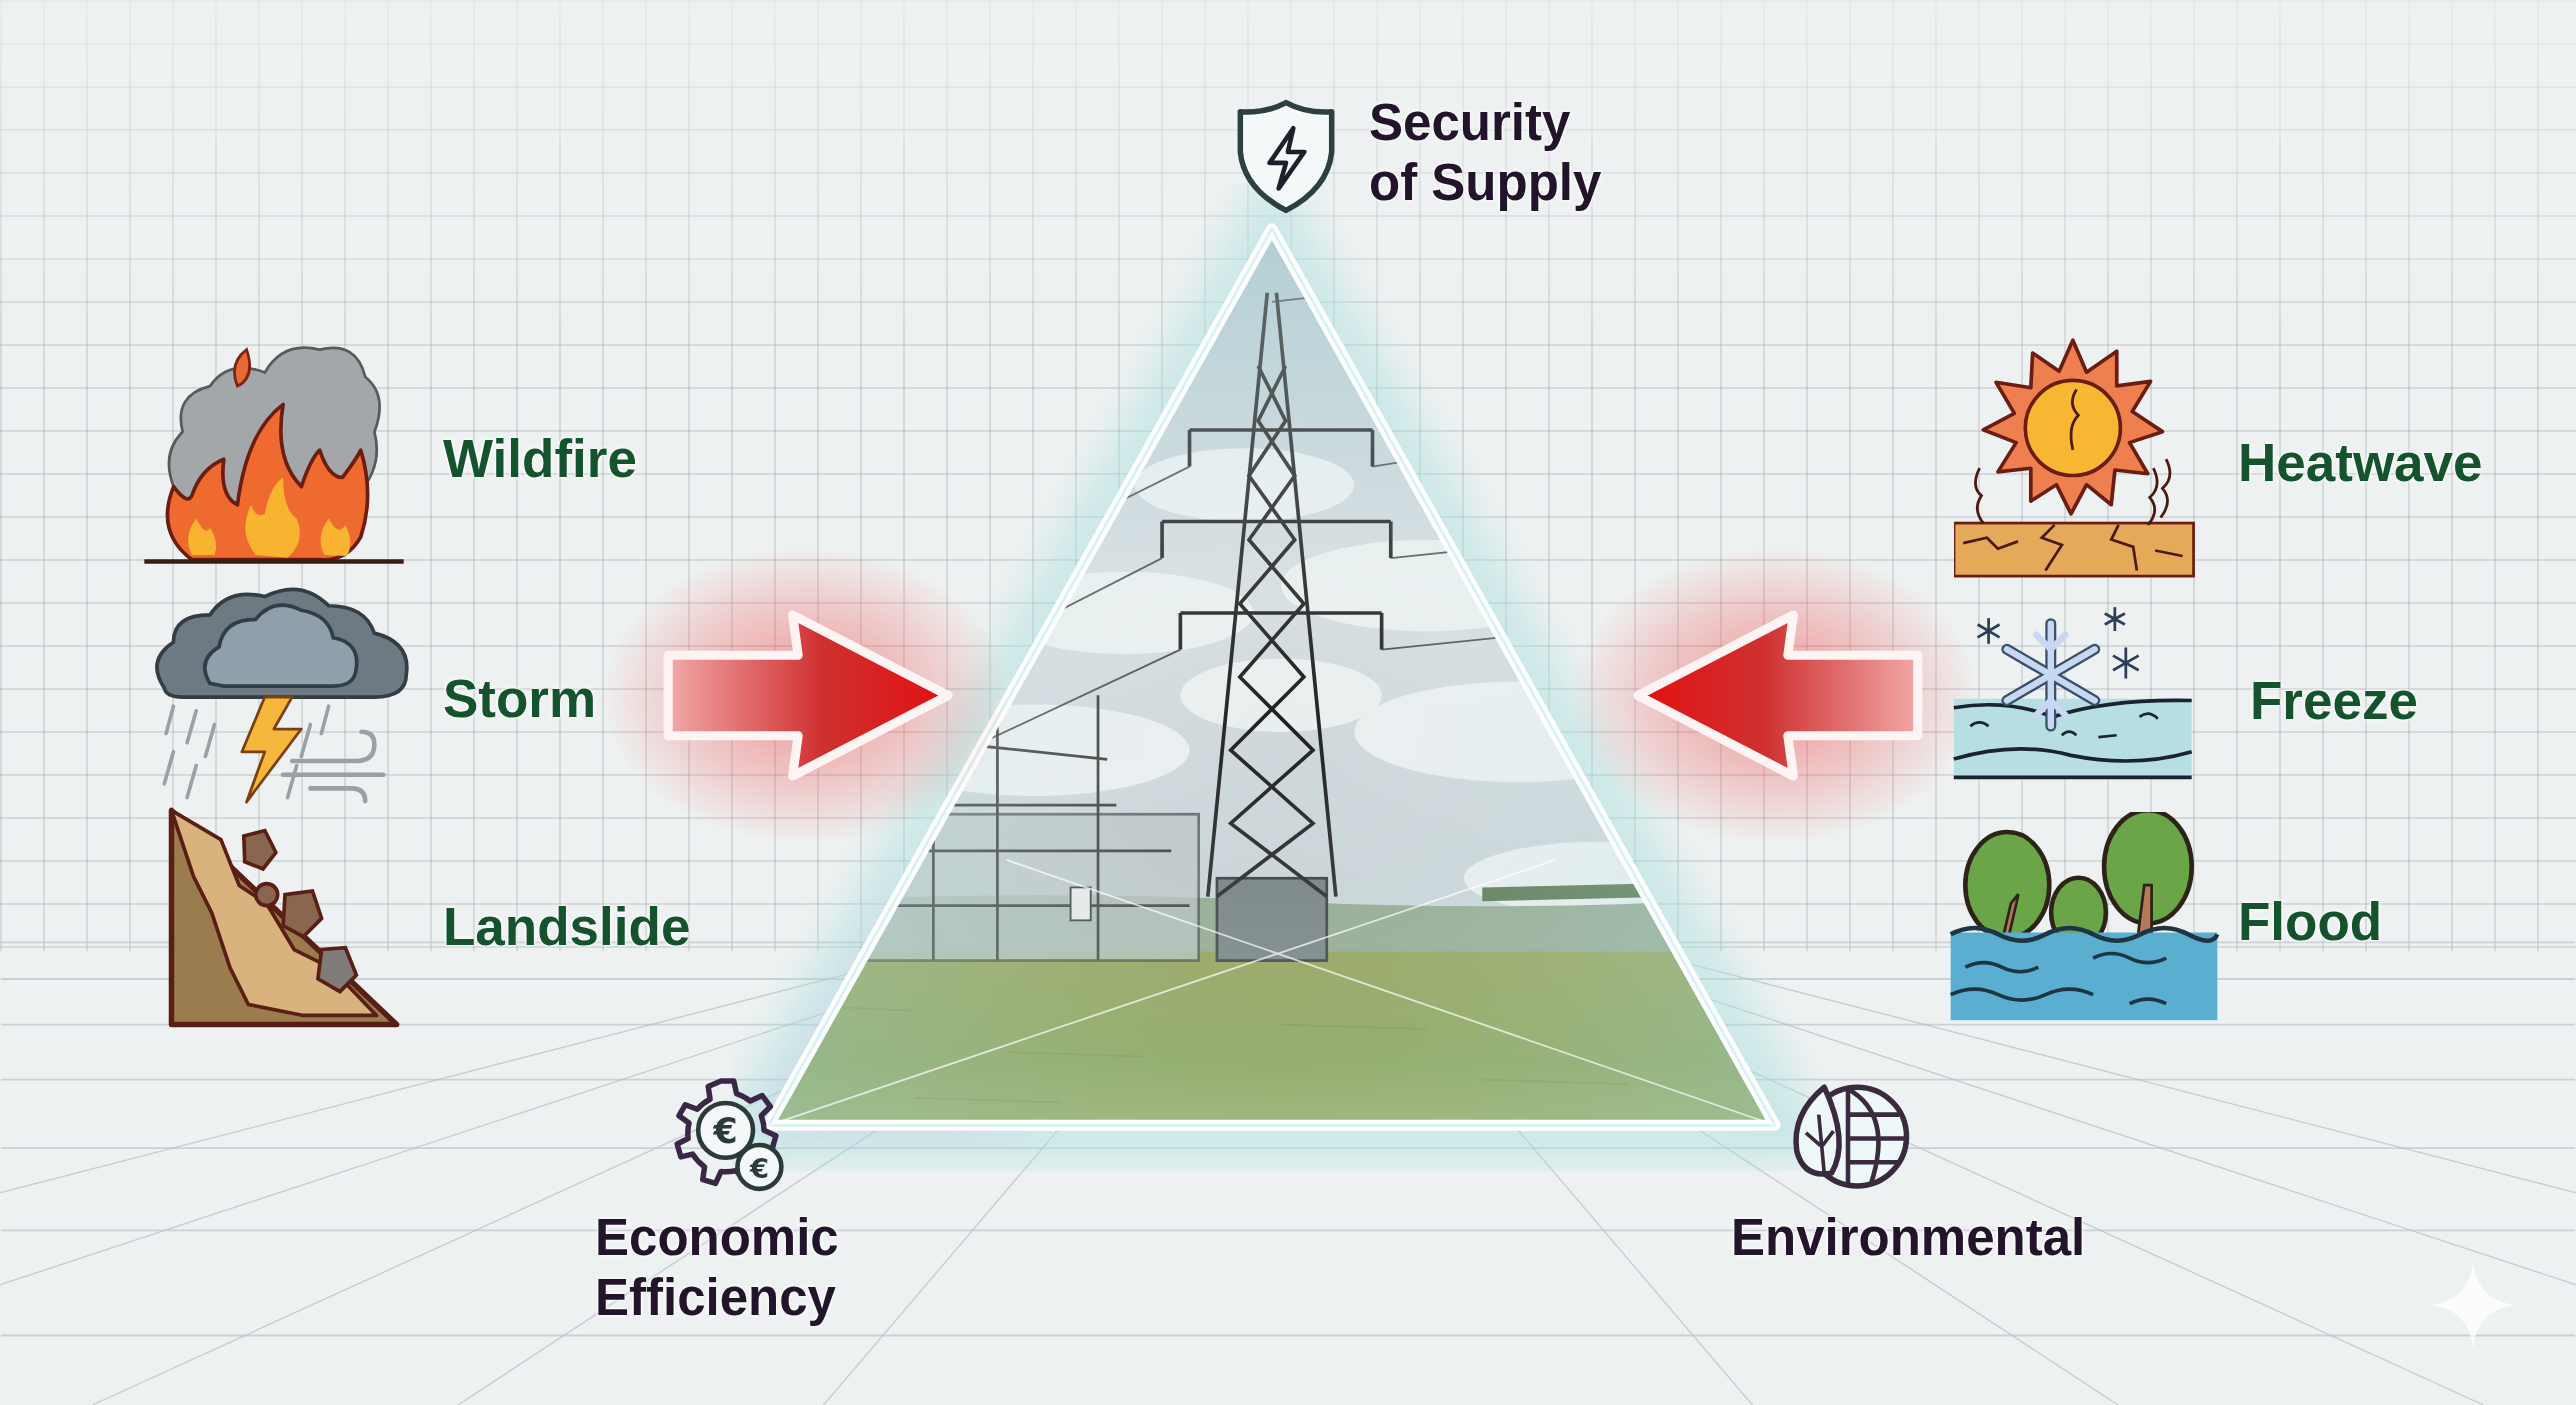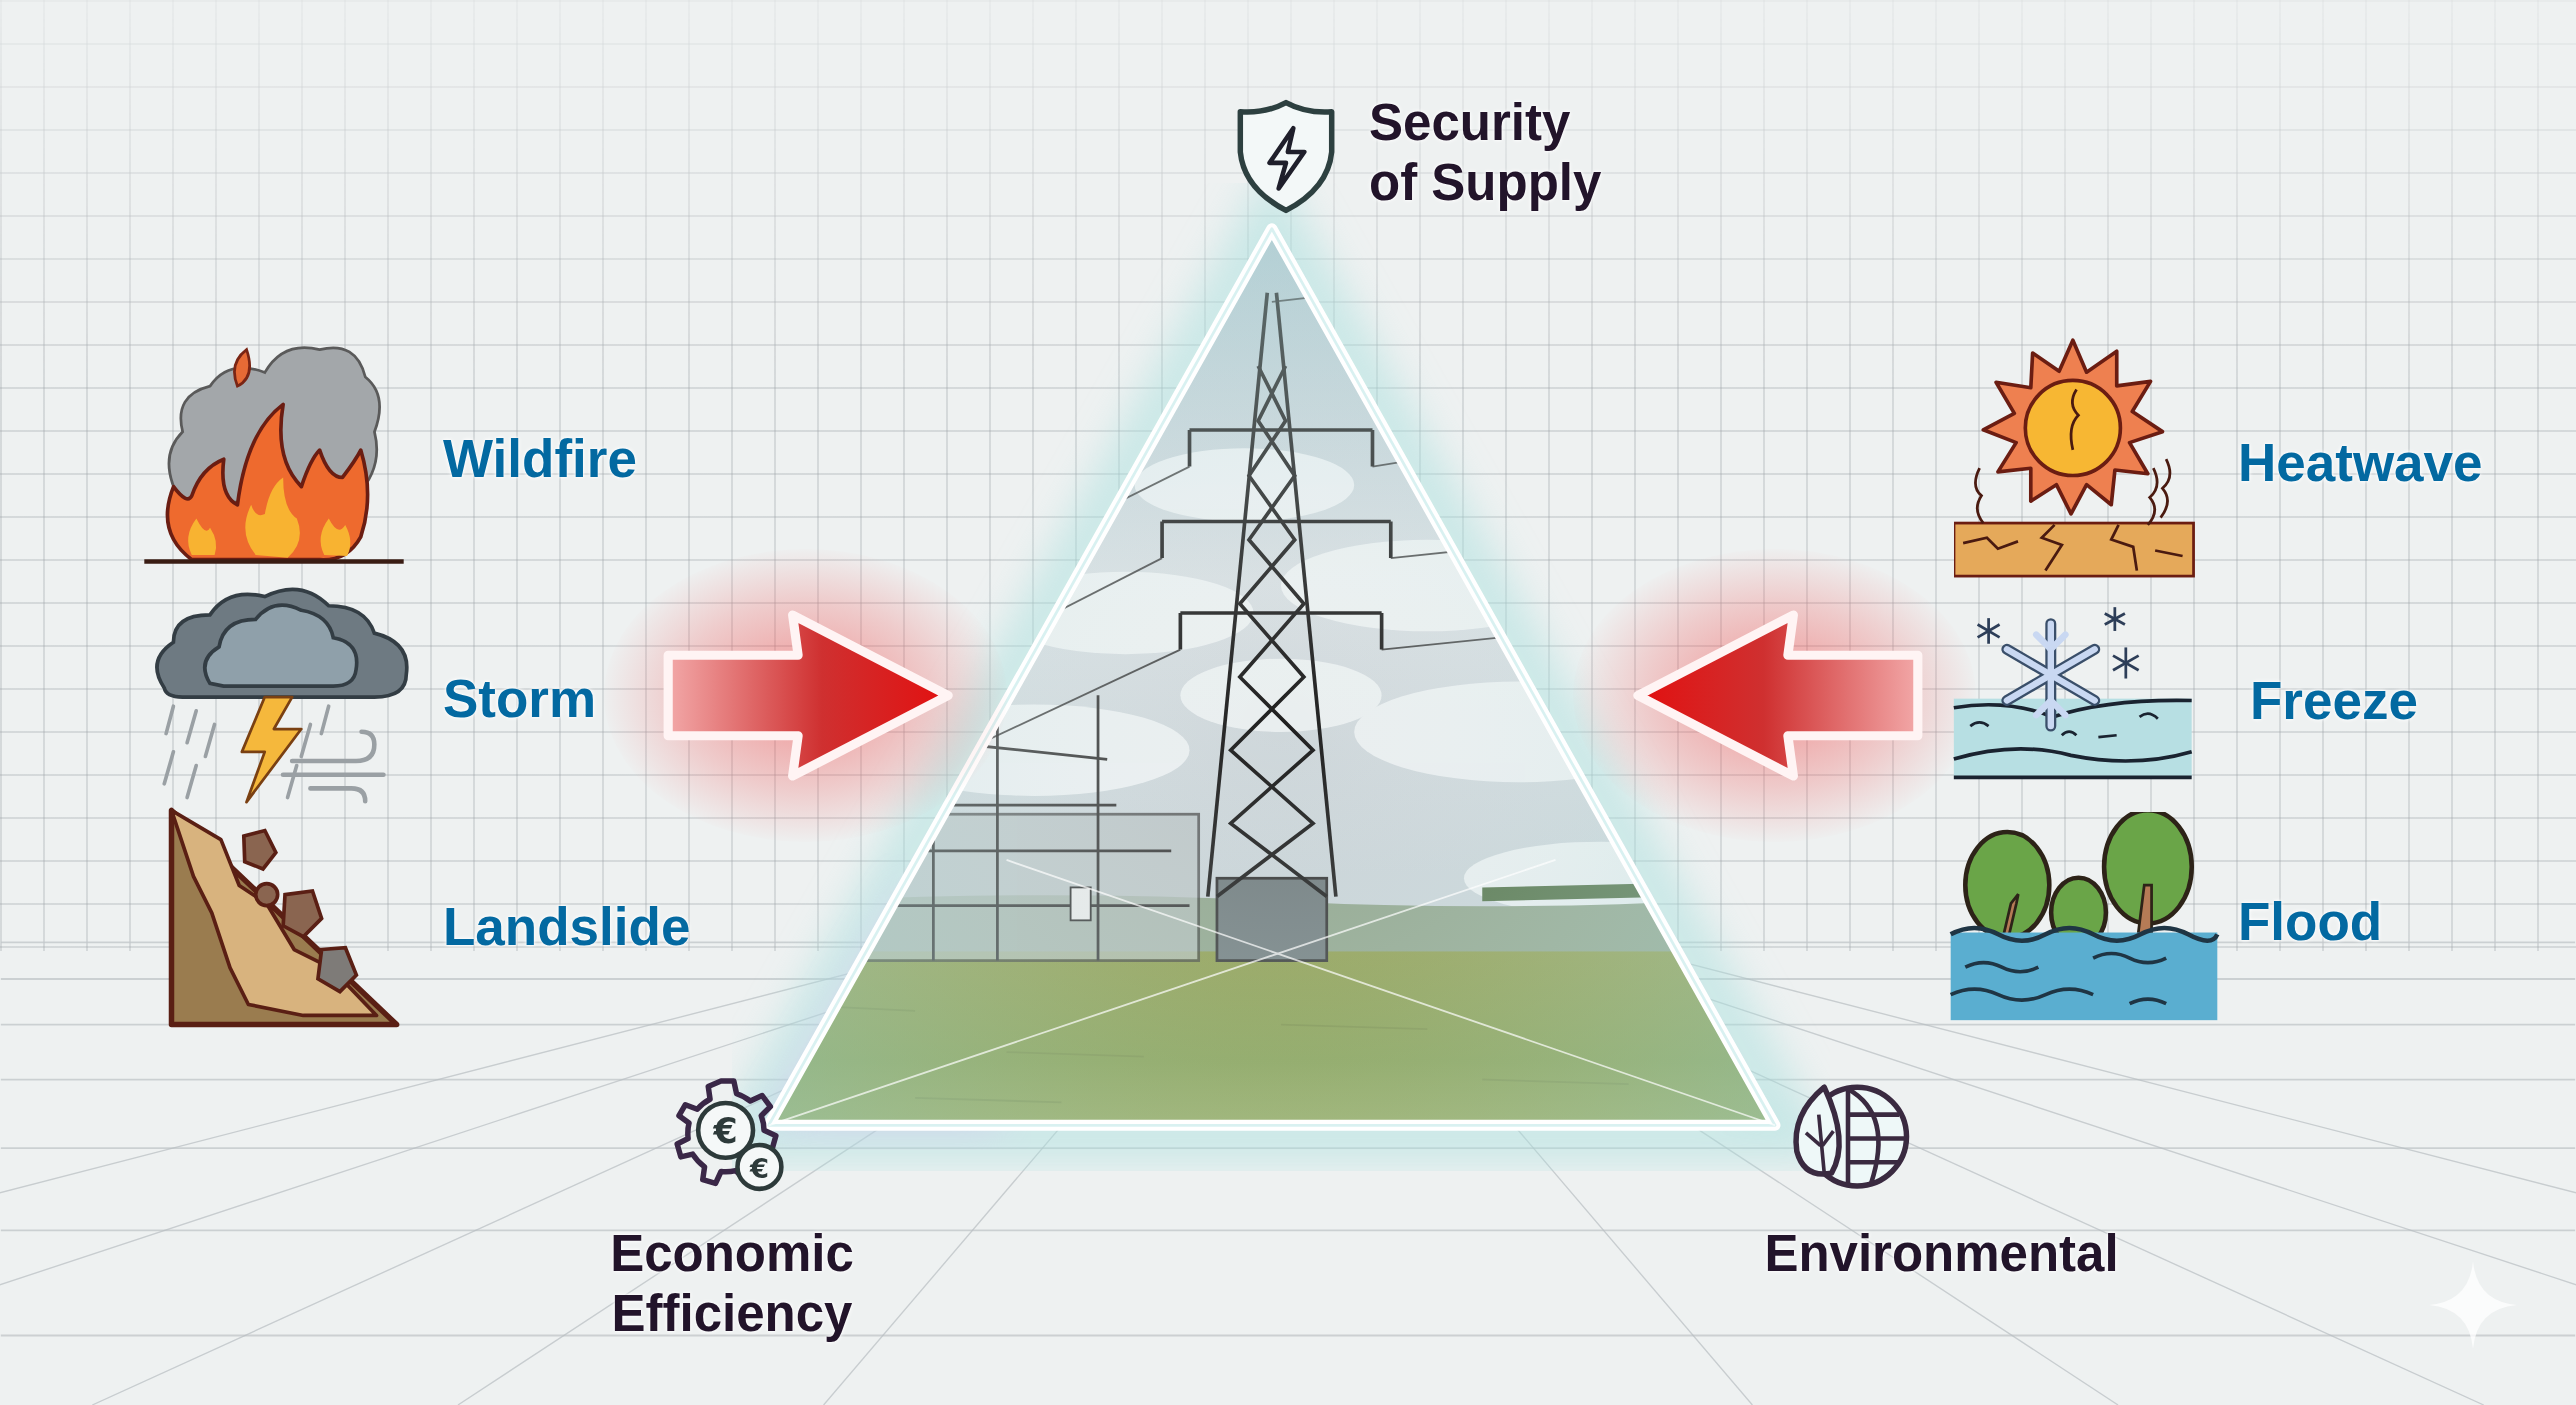--- a/index.html
+++ b/index.html
@@ -16,23 +16,23 @@
     background-size: 43px 43px;
     -webkit-mask-image: linear-gradient(to bottom, rgba(0,0,0,0.25) 0%, rgba(0,0,0,1) 40%, rgba(0,0,0,1) 100%);
     mask-image: linear-gradient(to bottom, rgba(0,0,0,0.25) 0%, rgba(0,0,0,1) 40%, rgba(0,0,0,1) 100%);
   }
   .floor { position: absolute; left: 0; top: 915px; width: 2576px; height: 490px; }
   .layer { position: absolute; }
   .label {
     position: absolute; font-weight: 700; white-space: nowrap;
     text-shadow: 0 0 5.5px #fff, 0 0 2.7px #fff;
   }
-  .hazard-label { font-size: 53px; color: #0369a1; }
+  .hazard-label { font-size: 53px; color: #14532d; }
   .pillar-label { font-size: 51px; color: #22142a; line-height: 60px; }
-  .pillar-label.center { text-align: center; margin-top: 16px; }
+  .pillar-label.center { text-align: left; }
   .icon-box { position: absolute; }
   .arrow { position: absolute; }
   .glow-red {
     position: absolute; border-radius: 50%;
     background: radial-gradient(ellipse at center, rgba(240,70,70,0.55) 0%, rgba(240,90,90,0.25) 45%, rgba(240,90,90,0) 72%);
   }
   .sparkle { position: absolute; }
 </style>
 </head>
 <body>

